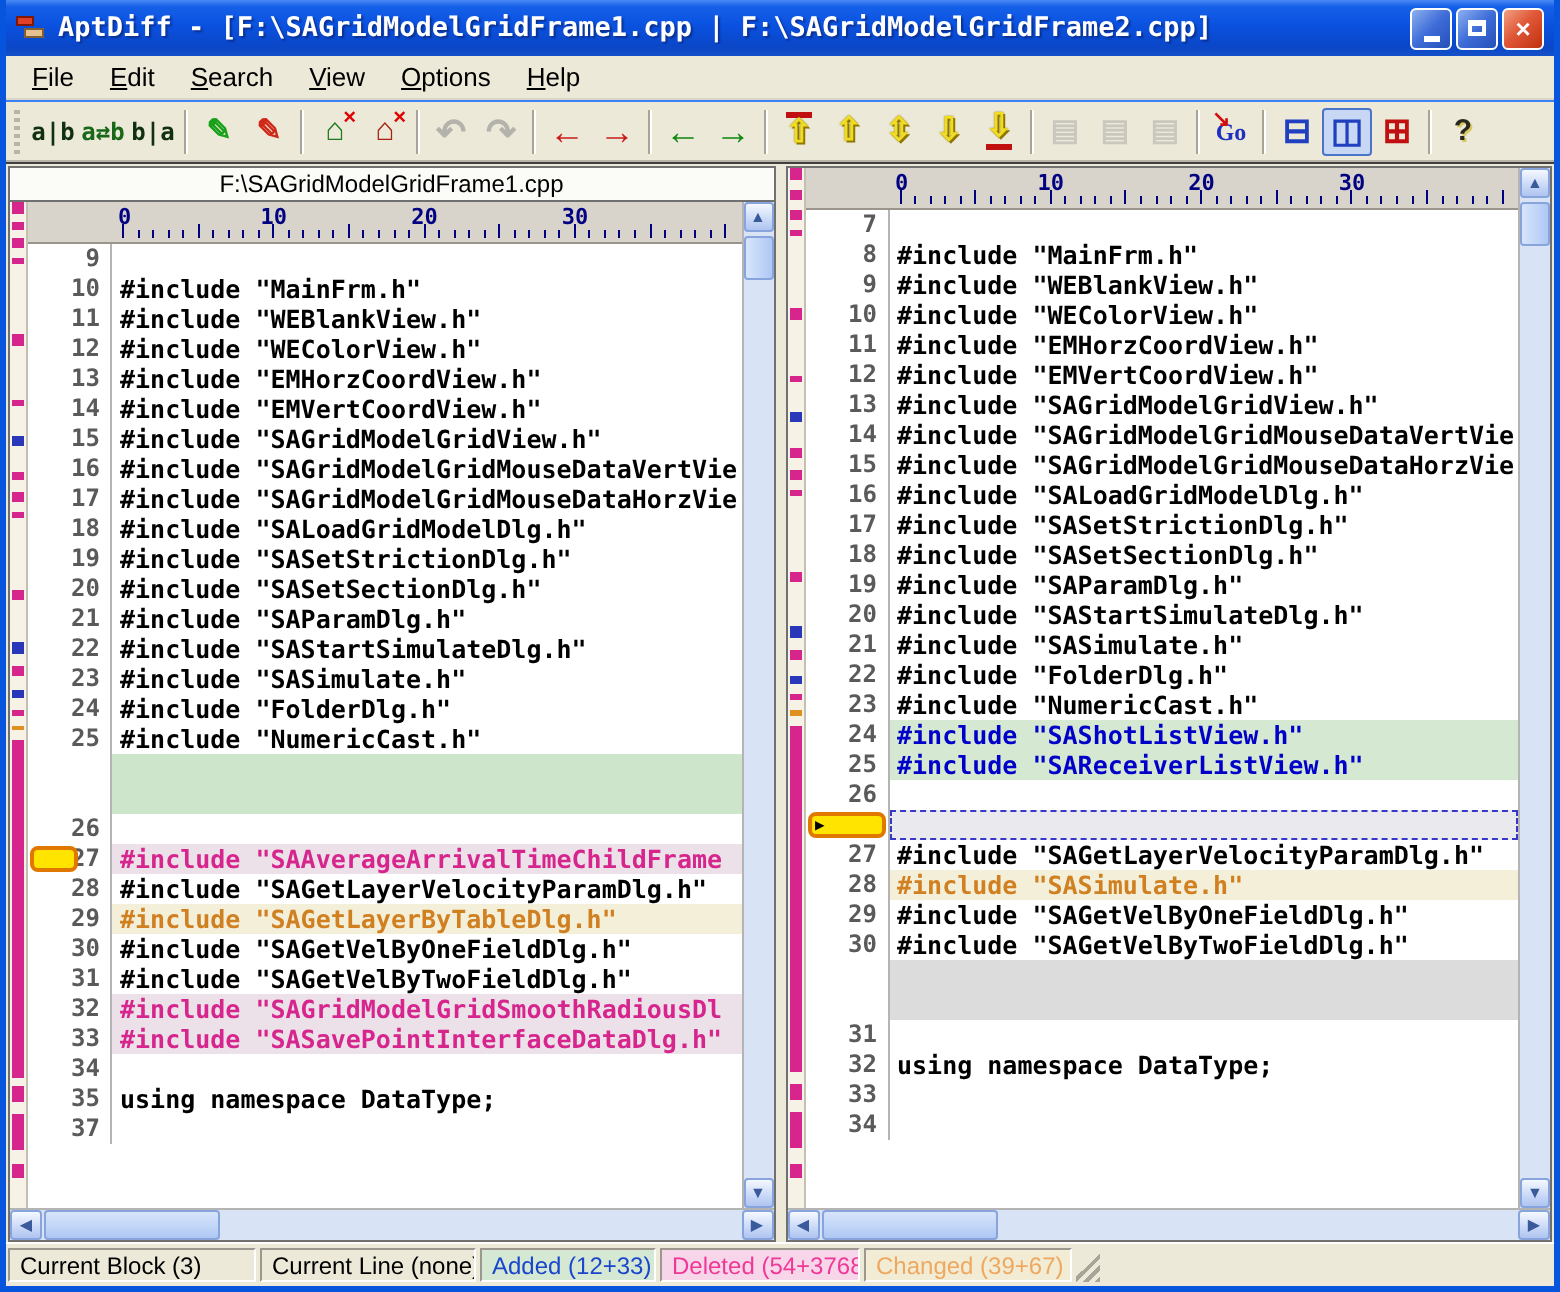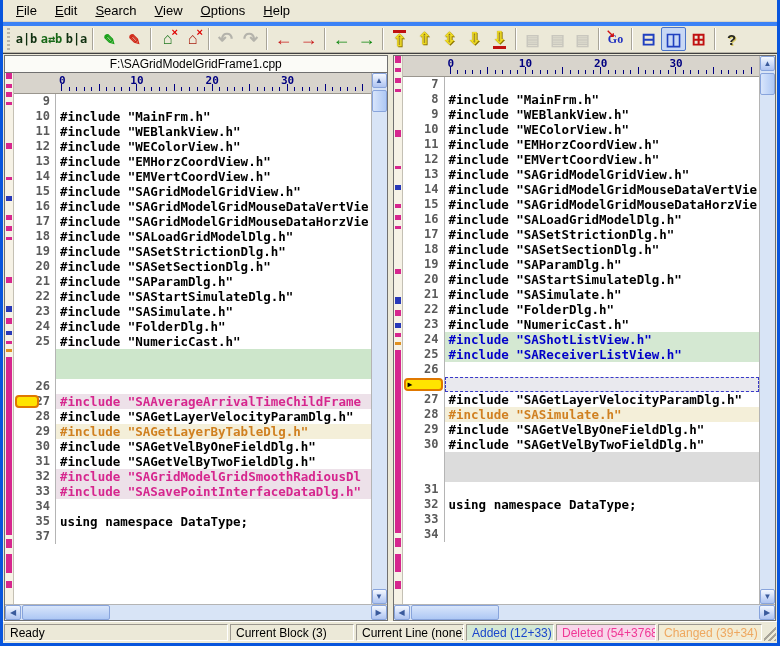--- a/index.html
+++ b/index.html
@@ -25,21 +25,21 @@
   .cbtn .minbar{width:8px;height:3px;background:#fff;margin-top:10px;}
   .cbtn .maxbox{width:9px;height:8px;border:2px solid #fff;border-top-width:3px;}
   .cbtn.close{background:linear-gradient(135deg,#F0A080 0%,#E05838 45%,#C03010 100%);font-size:13px;}
   
   .menubar{height:22px;flex:none;display:flex;align-items:center;background:#ECE9D8;padding-left:4px;
     border-bottom:1px solid #D8D4C8;}
   .menu-item{padding:2px 9px;font-size:13px;color:#000;}
   .menu-item::first-letter{text-decoration:underline;}
   
   .toolbar{height:31px;flex:none;display:flex;align-items:center;background:#ECE9D8;padding:1px 2px;
-    border-top:4px solid #3b82f6;border-bottom:1px solid #B8B4A8;}
+    border-top:1px solid #3b82f6;border-bottom:1px solid #B8B4A8;}
   .grip{width:5px;height:22px;margin:0 4px 0 2px;flex:none;
     background:repeating-linear-gradient(180deg,#B8B4A8 0 2px,#ECE9D8 2px 4px);width:3px;}
   .tbtn{width:25px;height:24px;flex:none;display:flex;align-items:center;justify-content:center;
     border:1px solid transparent;border-radius:2px;position:relative;}
   .tbtn.selected{border:1px solid #4A74C8;background:#C8D8F4;}
   .tbtn.disabled{opacity:.55;filter:grayscale(.8);}
   .sep{width:0;height:22px;border-left:1px solid #A8A498;border-right:1px solid #fff;margin:0 3px;flex:none;}
   .g{font-weight:bold;line-height:1;}
   .i-txt{font-size:12px;font-family:"DejaVu Sans Mono",monospace;color:#103010;}
   .i-rc{color:#186818;}
@@ -114,20 +114,36 @@
   .seg.s-added{background:#D4E8D4;color:#1A46CC;}
   .seg.s-deleted{background:#F8D6EA;color:#F03896;}
   .seg.s-changed{background:#F2ECD4;color:#EEA860;}
   .resize-grip{width:12px;flex:none;background:
     linear-gradient(135deg,transparent 0 50%,#A8A498 50% 60%,transparent 60% 70%,#A8A498 70% 80%,transparent 80% 90%,#A8A498 90%);}
 </style>
 </head>
 <body>
 
 <div class="window">
+  <div class="titlebar">
+    <span class="app-icon">
+        <i class="ai1"></i>
+        <i class="ai2"></i>
+      </span>
+    <span class="title-text">AptDiff - [F:\SAGridModelGridFrame1.cpp | F:\SAGridModelGridFrame2.cpp]</span>
+    <span class="caption-btns">
+      <span class="cbtn">
+          <span class="minbar"></span>
+        </span>
+      <span class="cbtn">
+          <span class="maxbox"></span>
+        </span>
+      <span class="cbtn close">×</span>
+    </span>
+  </div>
   <div class="menubar" id="menubar">
       <span class="menu-item">File</span>
       <span class="menu-item">Edit</span>
       <span class="menu-item">Search</span>
       <span class="menu-item">View</span>
       <span class="menu-item">Options</span>
       <span class="menu-item">Help</span>
     </div>
   <div class="toolbar" id="toolbar">
       <span class="grip"></span>
@@ -645,21 +661,20 @@
         <div class="hscroll">
           <div class="sbtn h">◀</div>
           <div class="htrack">
             <div class="hthumb"></div>
           </div>
           <div class="sbtn h">▶</div>
         </div>
       </div>
   </div>
   <div class="statusbar" id="statusbar">
-      <div class="seg s-ready">Ready</div>
       <div class="seg s-plain" style="width: 124px;">Current Block (3)</div>
       <div class="seg s-plain" style="width: 108px;">Current Line (none)</div>
       <div class="seg s-added" style="width: 88px;">Added (12+33)</div>
       <div class="seg s-deleted" style="width: 100px;">Deleted (54+3768)</div>
-      <div class="seg s-changed" style="width: 104px;">Changed (39+34)</div>
+      <div class="seg s-changed" style="width: 104px;">Changed (39+67)</div>
       <div class="resize-grip"></div>
     </div>
 </div>
 
 </body></html>

